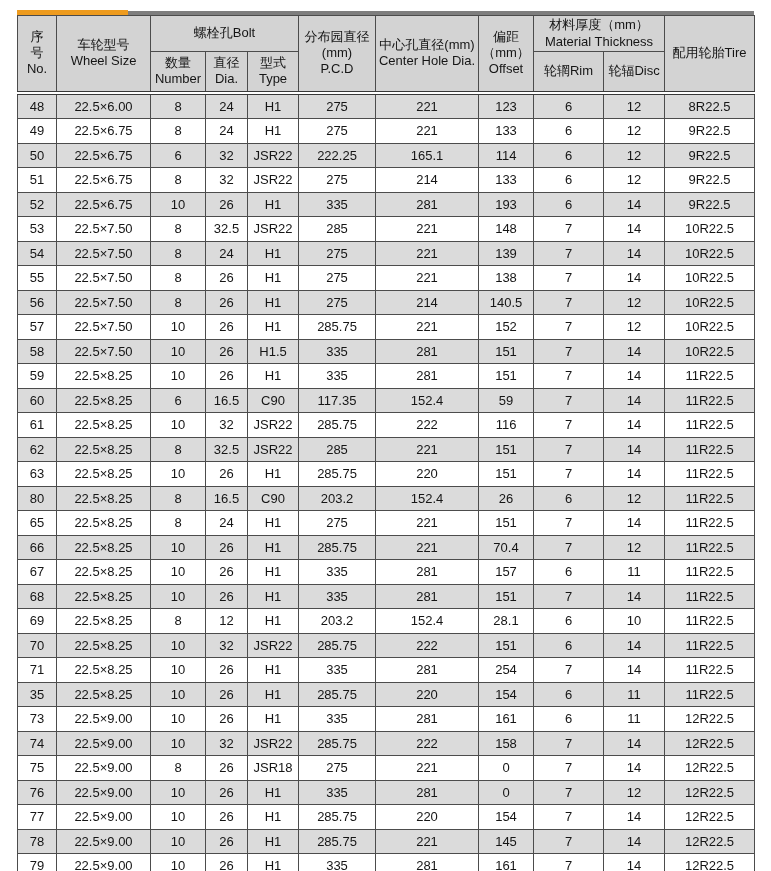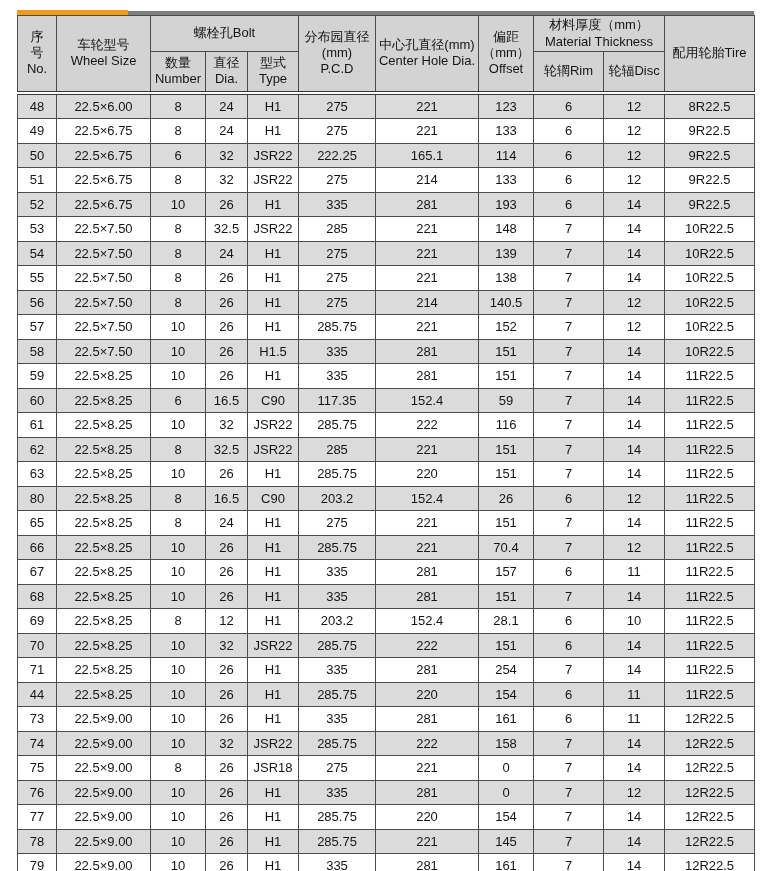--- a/index.html
+++ b/index.html
@@ -430,21 +430,21 @@
     <td>26</td>
     <td>H1</td>
     <td>335</td>
     <td>281</td>
     <td>254</td>
     <td>7</td>
     <td>14</td>
     <td>11R22.5</td>
   </tr>
         <tr class="shaded">
-    <td>44</td>
+    <td>35</td>
     <td>22.5×8.25</td>
     <td>10</td>
     <td>26</td>
     <td>H1</td>
     <td>285.75</td>
     <td>220</td>
     <td>154</td>
     <td>6</td>
     <td>11</td>
     <td>11R22.5</td>

